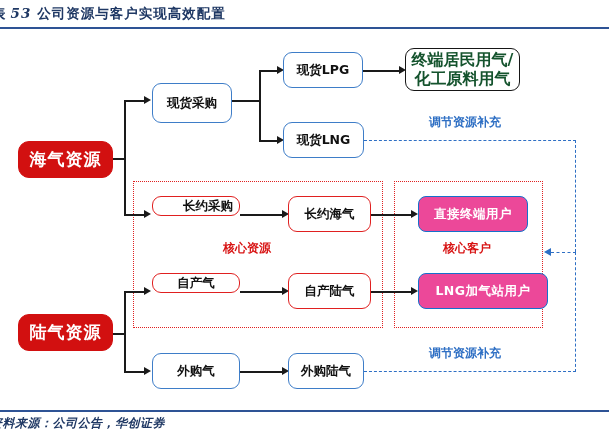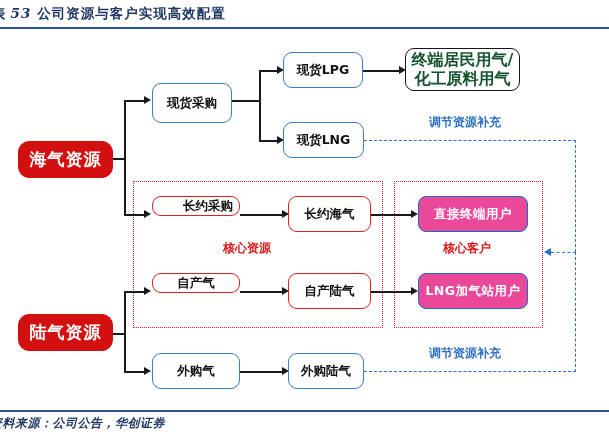--- a/index.html
+++ b/index.html
@@ -184,21 +184,21 @@
   <div class="node red-outline" style="left:152px;top:273px;width:88px;height:20px;">自产气</div>
 
   <div class="node red-outline" style="left:288px;top:273px;width:83px;height:36px;">自产陆气</div>
 
   <div class="node blue-outline" style="left:152px;top:353px;width:88px;height:36px;">外购气</div>
 
   <div class="node blue-outline" style="left:288px;top:353px;width:76px;height:36px;">外购陆气</div>
 
   <div class="node blue-fill" style="left:418px;top:196px;width:110px;height:36px;">直接终端用户</div>
 
-  <div class="node blue-fill" style="left:418px;top:273px;width:110px;height:36px;">LNG加气站用户</div>
+  <div class="node blue-fill" style="left:418px;top:273px;width:130px;height:36px;">LNG加气站用户</div>
 
   <div class="flabel red" style="left:223px;top:240px;">核心资源</div>
 
   <div class="flabel red" style="left:443px;top:240px;">核心客户</div>
 
   <div class="flabel blue" style="left:429px;top:114px;">调节资源补充</div>
 
   <div class="flabel blue" style="left:429px;top:345px;">调节资源补充</div>
 
 </div>

